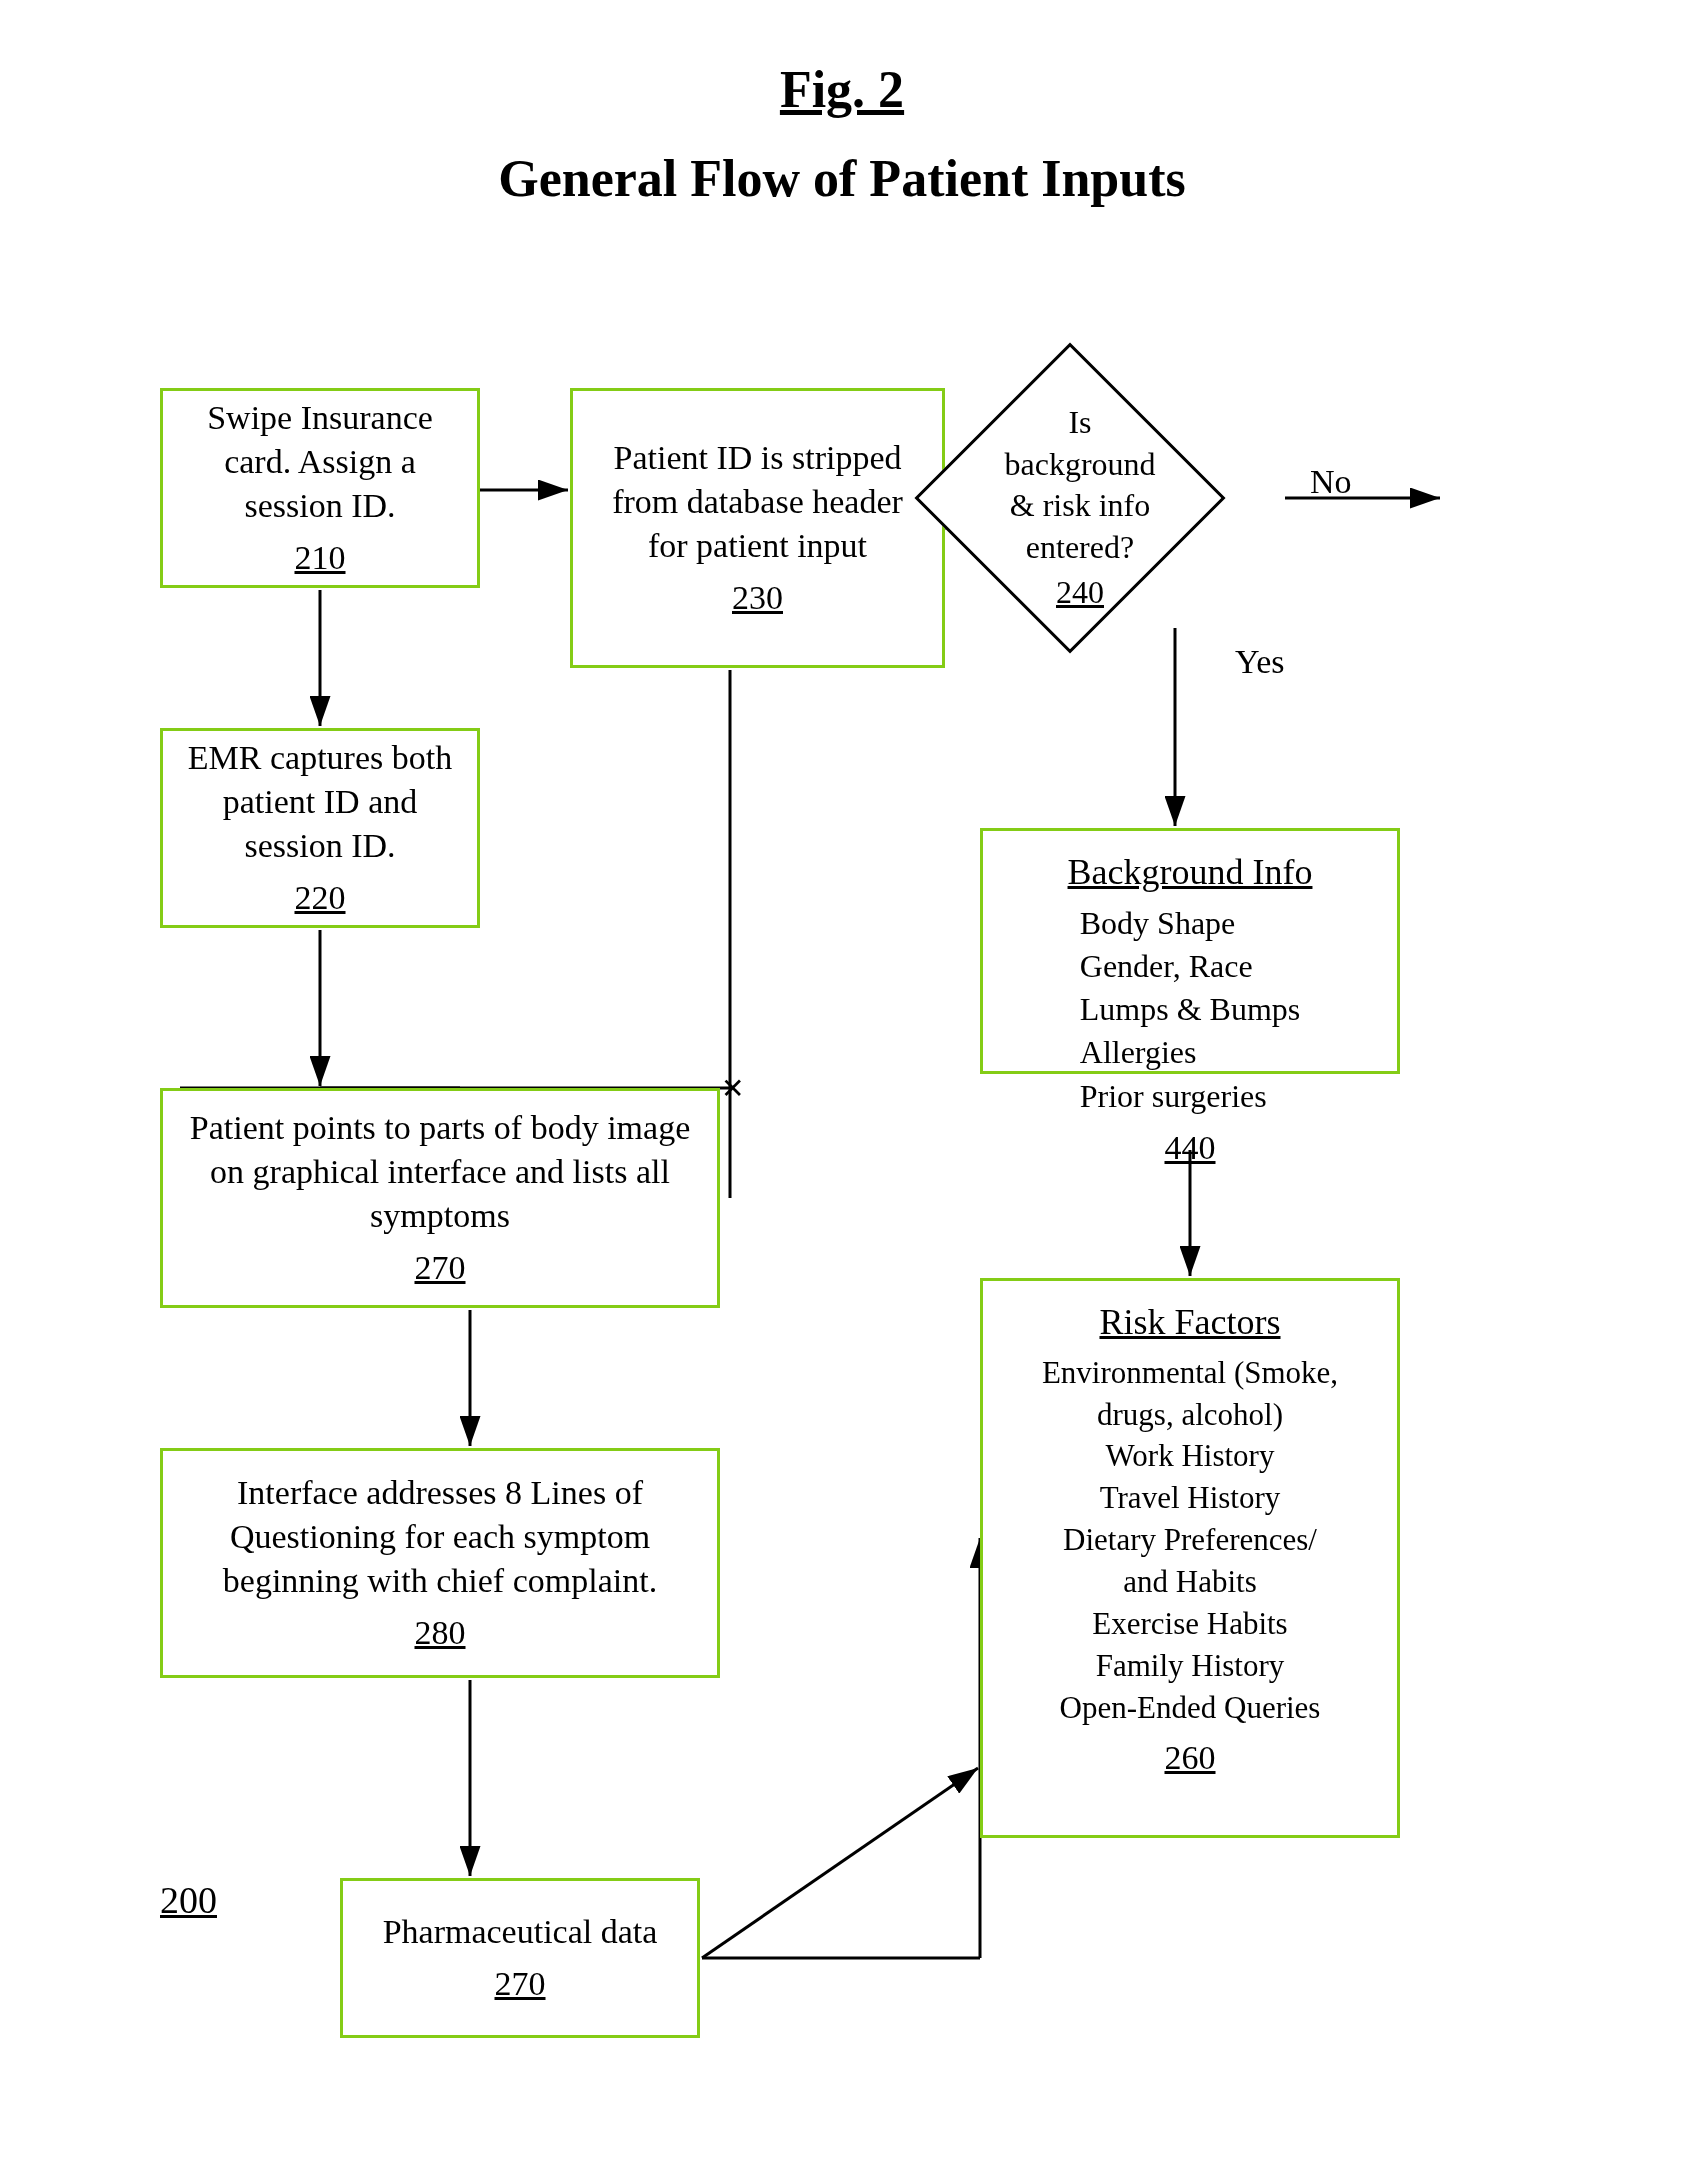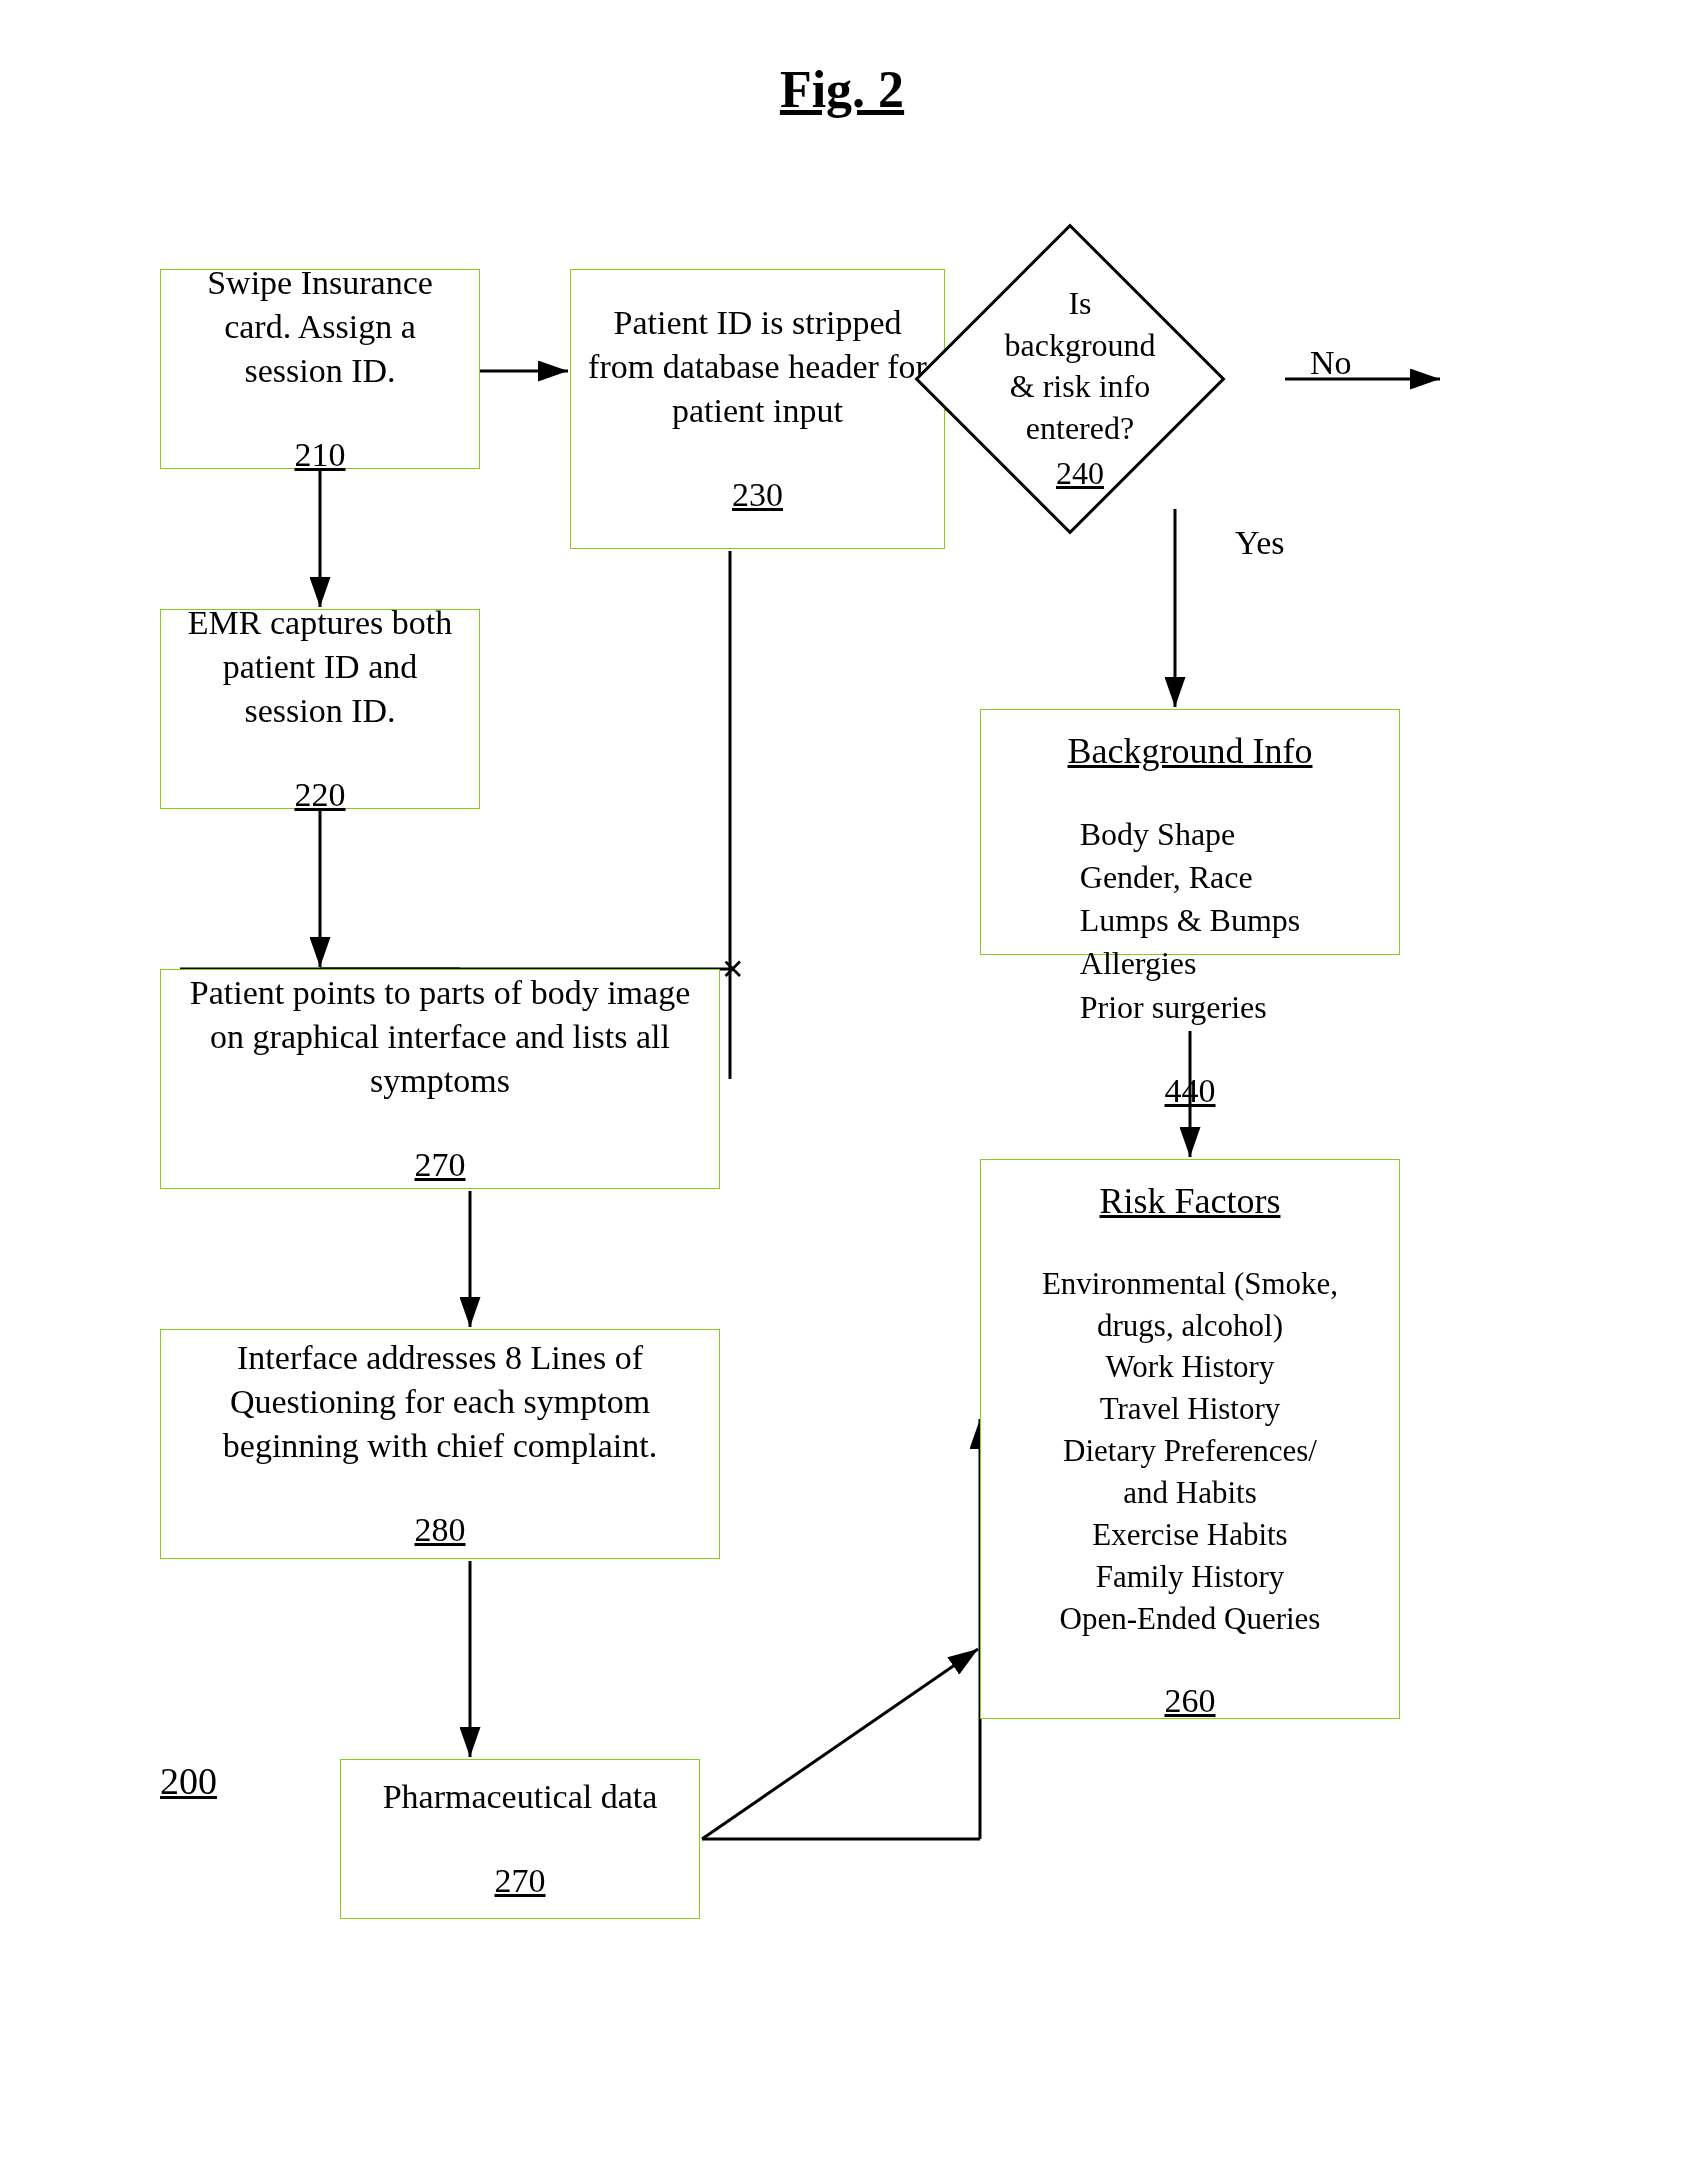--- a/index.html
+++ b/index.html
@@ -32,31 +32,30 @@
       margin-bottom: 60px;
     }
     .diagram-area {
       position: relative;
       width: 100%;
       height: 1900px;
     }
     
     .flow-box {
       position: absolute;
-      border: 1px solid #84cc16;
+      border: 3px solid #84cc16;
       background: #fff;
       display: flex;
       flex-direction: column;
       align-items: center;
       justify-content: center;
       text-align: center;
       font-size: 34px;
       line-height: 1.3;
       padding: 16px;
-      gap: 32px;
     }
     .flow-box .box-number {
       text-decoration: underline;
       font-size: 34px;
       margin-top: 8px;
     }
     .diamond {
       position: absolute;
       width: 260px;
       height: 260px;
@@ -98,20 +97,21 @@
     .label-yes {
       position: absolute;
       font-size: 34px;
     }
   </style>
 </head>
 <body>
 
 <div class="page">
   <div class="fig-title">Fig. 2</div>
+  <div class="diagram-title">General Flow of Patient Inputs</div>
 
   <div class="diagram-area">
 
     <svg class="arrows-svg">
 
       <defs>
         <marker id="arrowhead" markerWidth="10" markerHeight="7" refX="10" refY="3.5" orient="auto">
           <polygon points="0 0, 10 3.5, 0 7" fill="#000"></polygon>
         </marker>
       </defs>

